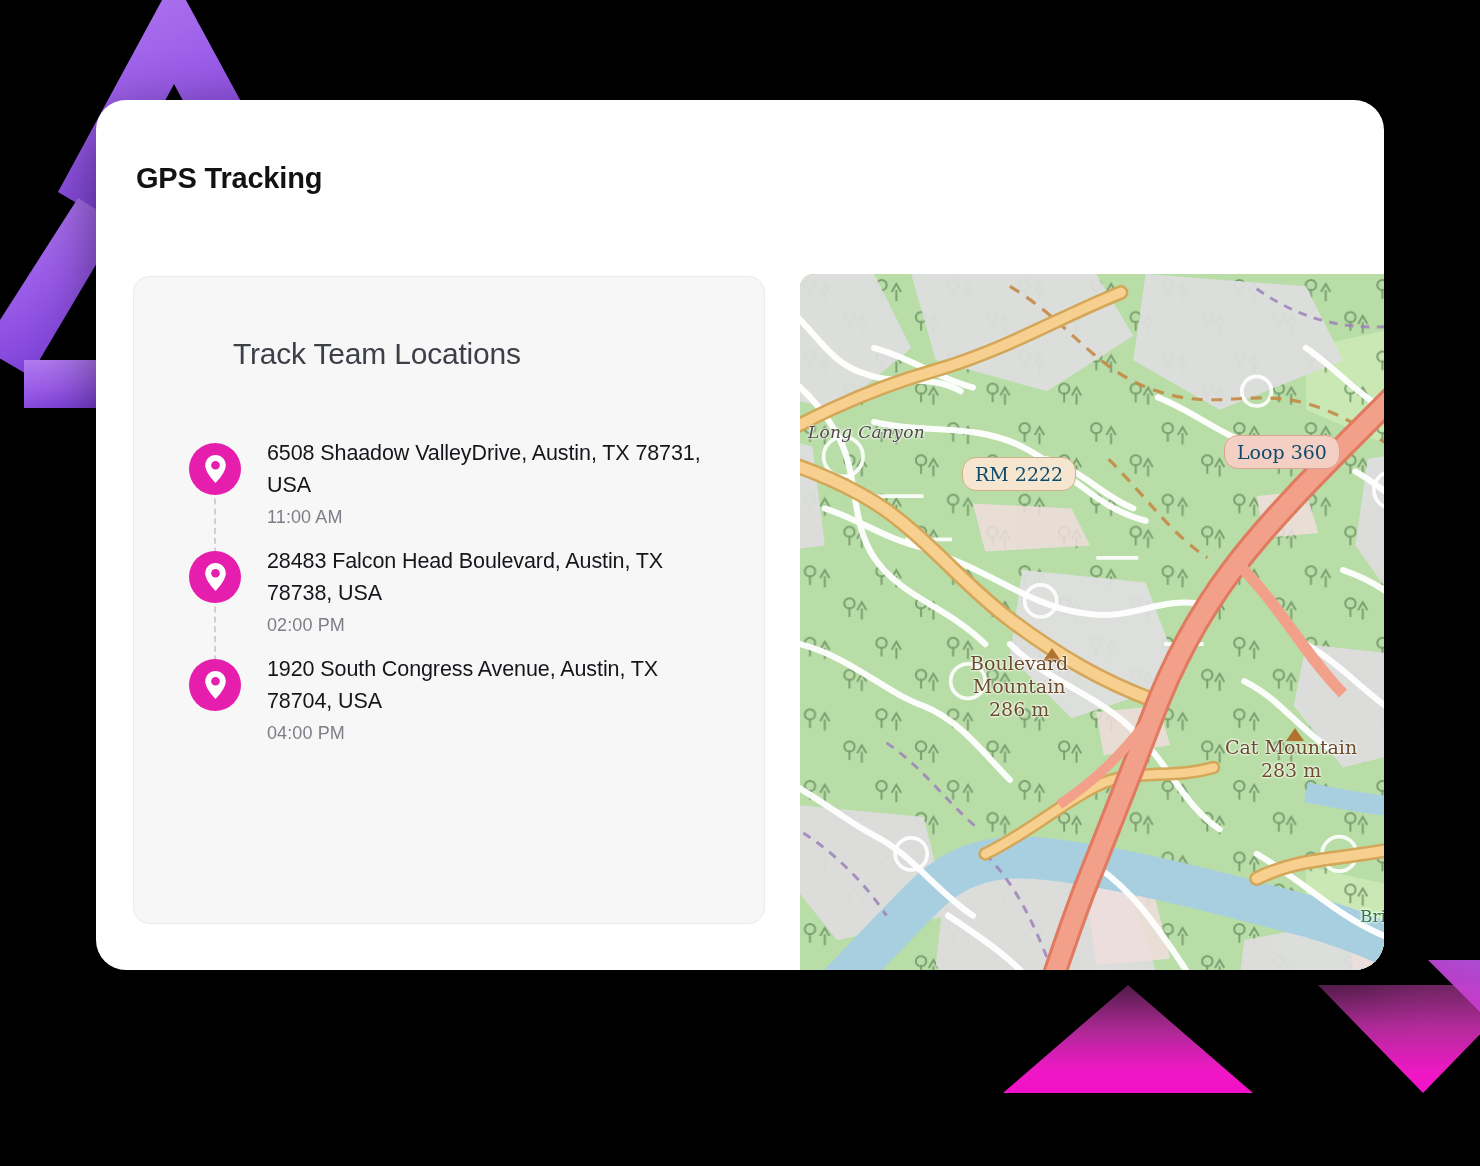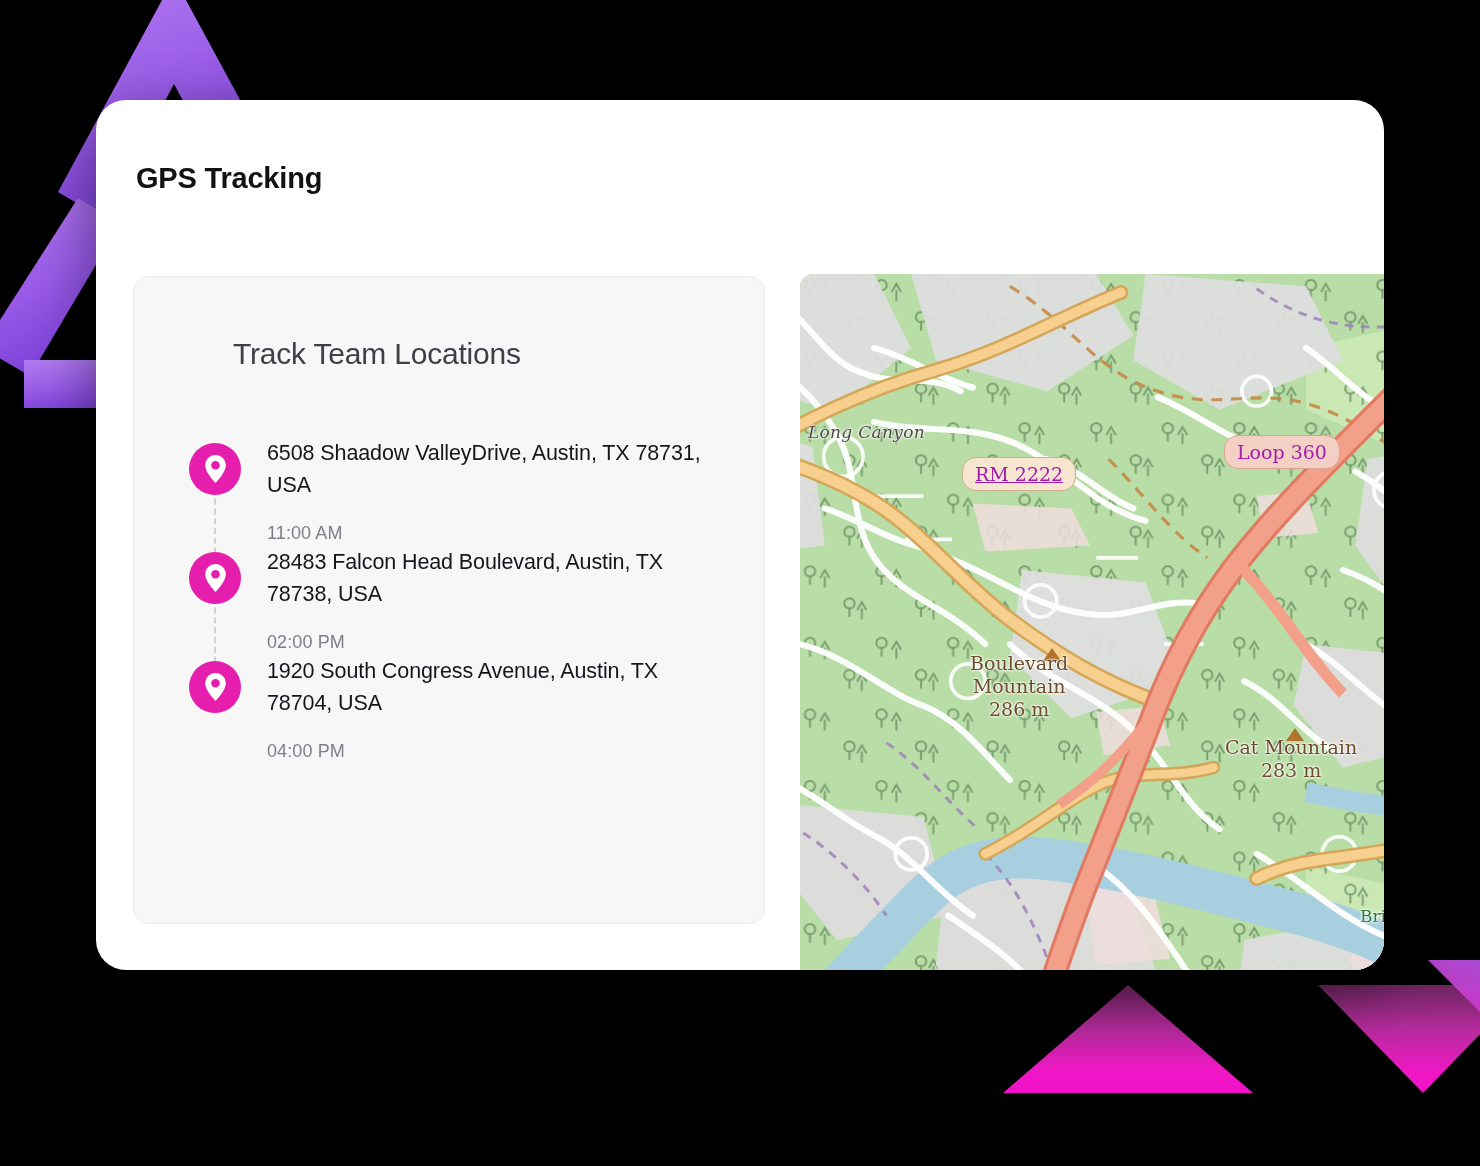--- a/index.html
+++ b/index.html
@@ -89,21 +89,21 @@
     z-index:1;
   }
   .tl-item:last-child .tl-connector { display:none; }
 
   .tl-addr {
     font-size:21.5px; line-height:32px; color:#14161a;
     letter-spacing:-0.1px; padding-top:2px;
     max-width:460px;
   }
   .tl-time {
-    font-size:18px; color:#7c7f86; margin-top:22px; letter-spacing:.1px;
+    font-size:18px; color:#7c7f86; margin-top:6px; letter-spacing:.1px;
   }
   .tl-item.second .tl-addr { max-width:470px; }
 
   
   .map {
     position:absolute; left:704px; top:174px;
     width:632px; height:802px;
     border-radius:14px;
     overflow:hidden;
     background:#b7dca4;
@@ -114,27 +114,27 @@
     position:absolute; font-family:"DejaVu Serif", serif;
     color:#5a4631; text-shadow:0 0 3px #fff,0 0 3px #fff,0 0 2px #fff;
     white-space:nowrap; pointer-events:none;
   }
   .lbl-longcanyon {
     left:8px; top:148px; font-size:17px; font-style:italic;
     color:#4f4a45; letter-spacing:.3px;
   }
   .shield {
     position:absolute; border-radius:14px; padding:5px 12px;
-    font-family:"DejaVu Serif", serif; font-size:19px; color:#a21caf;
+    font-family:"DejaVu Serif", serif; font-size:19px; color:#0c4a6e;
     white-space:nowrap;
     text-align:right;
   }
   .shield-rm {
     left:162px; top:183px;
-    background:#f6e6cf; border:1px solid #cdb08b;text-decoration:underline;
+    background:#f6e6cf; border:1px solid #cdb08b;
   }
   .shield-loop {
     left:424px; top:161px;
     background:#f4cfc4; border:1px solid #dba392;
   }
   .lbl-peak { text-align:center; font-size:19px; line-height:23px; color:#6b4b2a; }
   .lbl-shepherd { left:170px; top:378px; }
   .lbl-cat { left:425px; top:462px; }
   .peak-tri {
     position:absolute; width:0; height:0;

